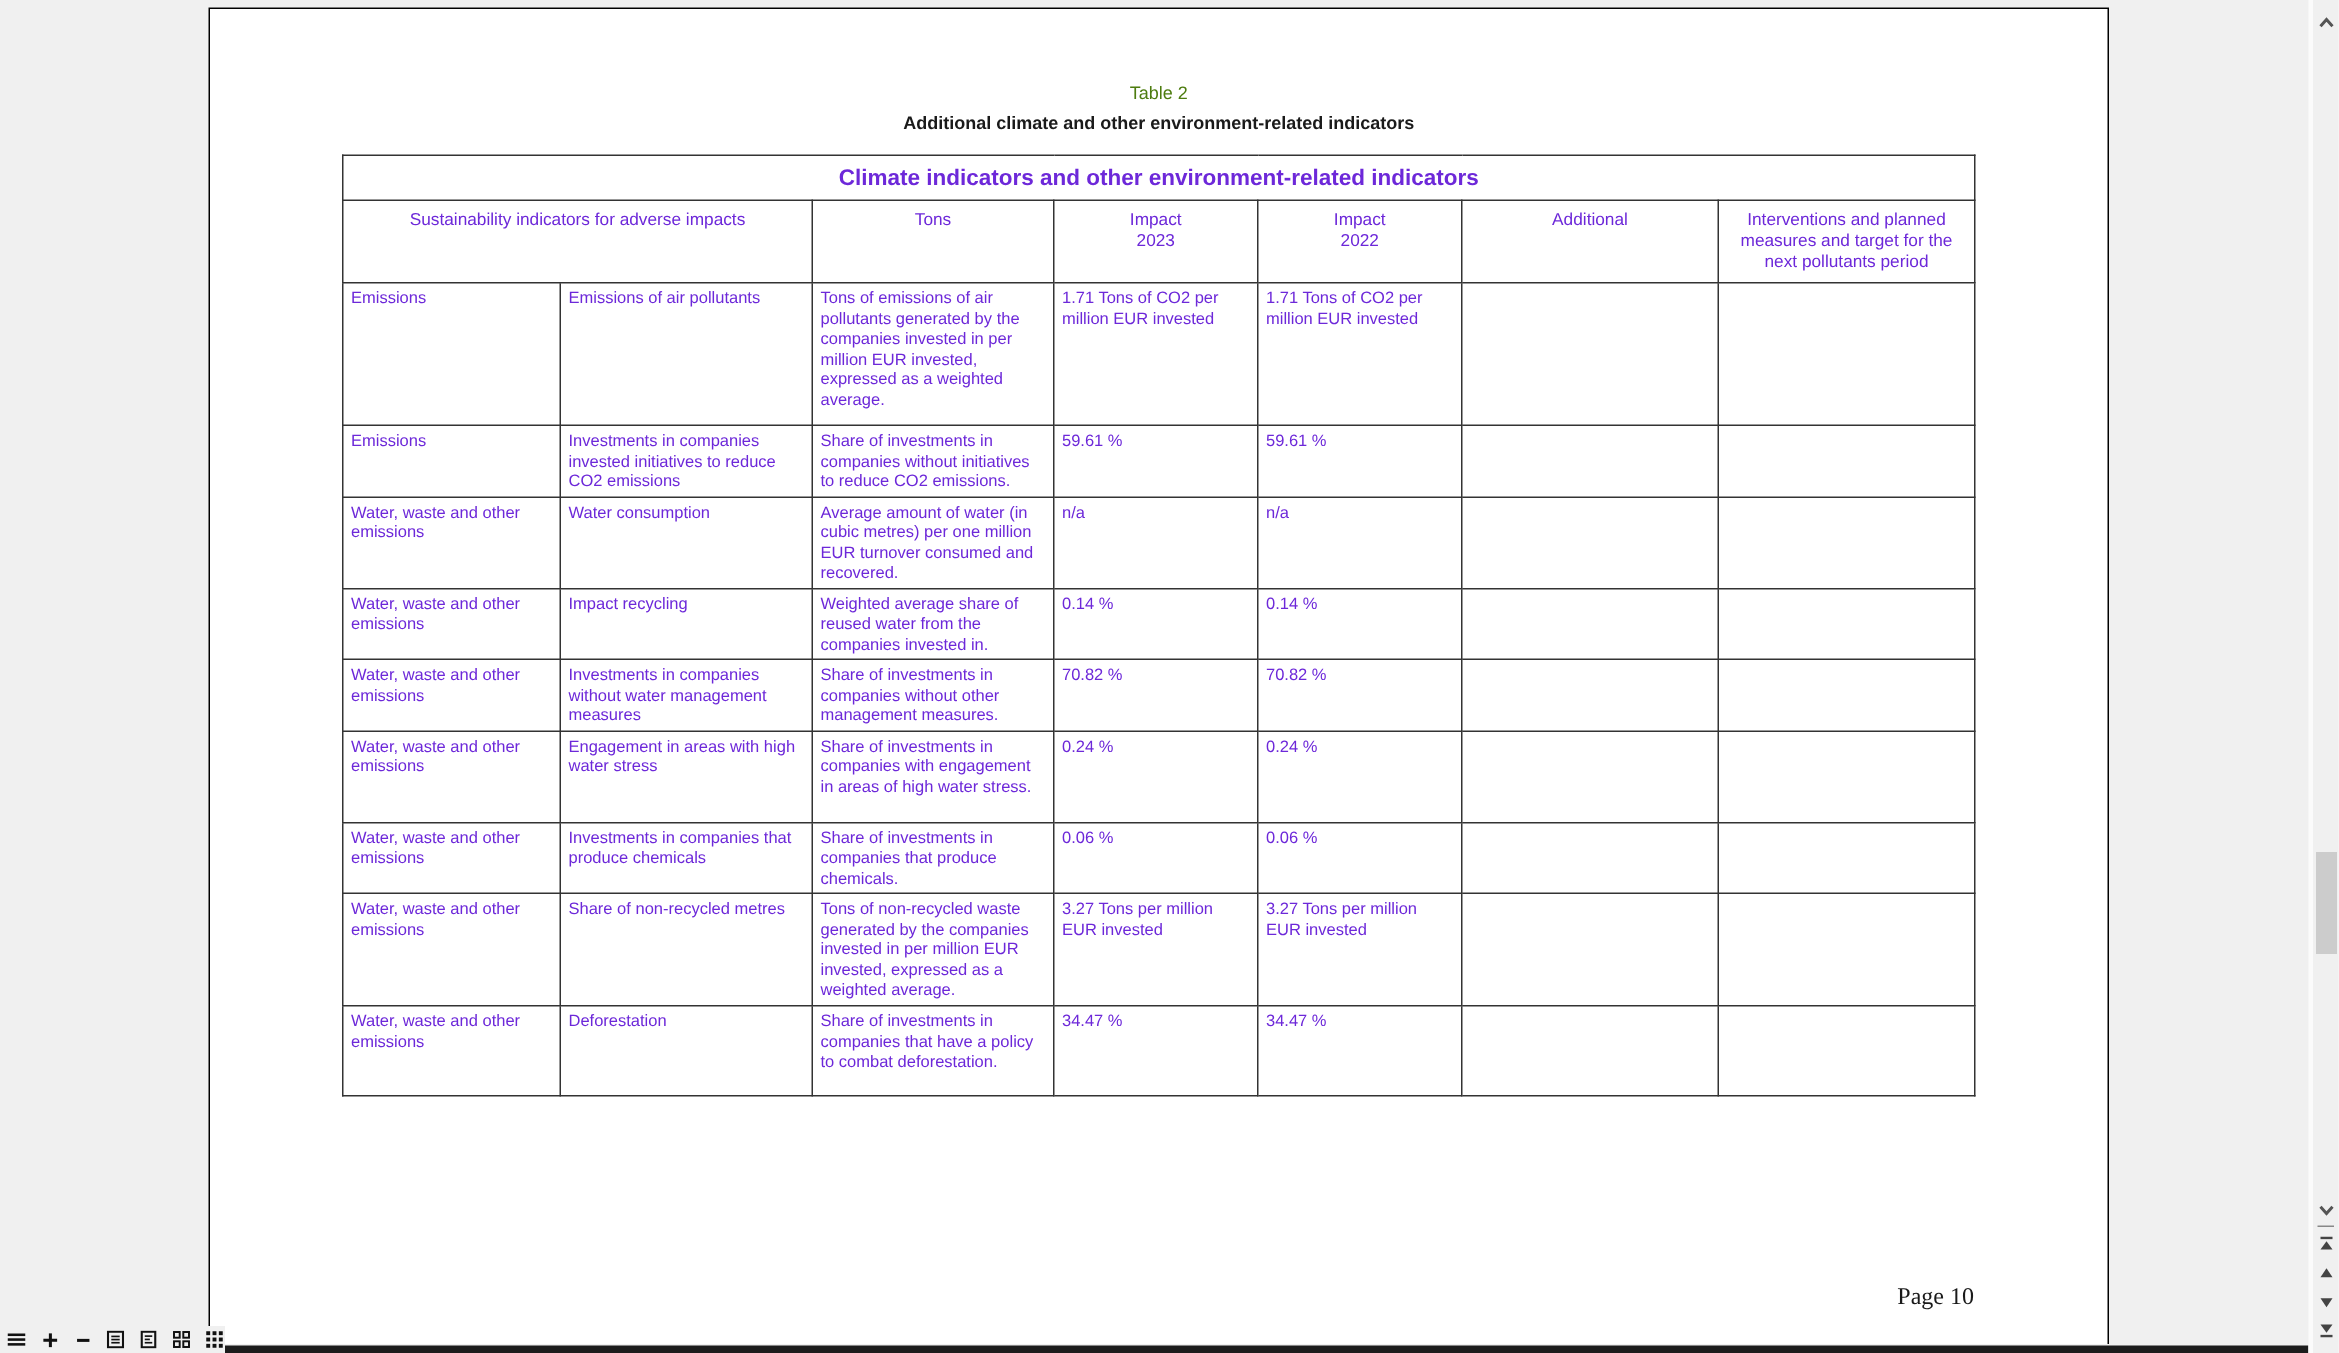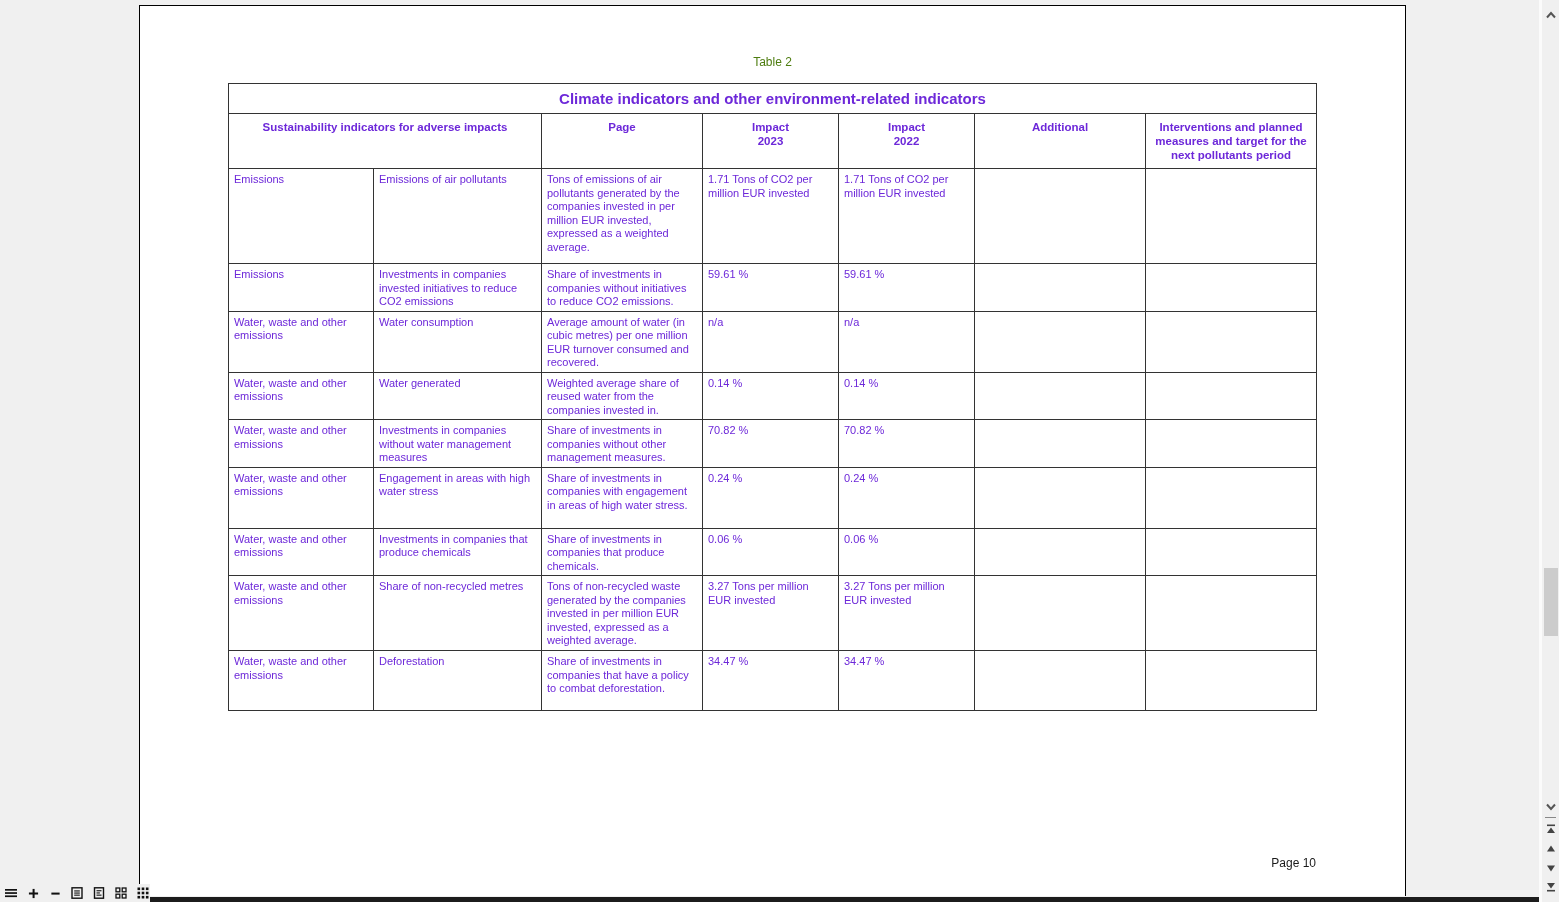--- a/index.html
+++ b/index.html
@@ -16,28 +16,28 @@
   .caption { text-align:center; font-size:12px; line-height:15px; color:#4d7c0f; margin-top:49px; }
   .caption-sub { text-align:center; font-size:12px; line-height:15px; font-weight:bold; color:#1a1a1a; margin-top:5px; }
 
   table.indicators {
     border-collapse:collapse; table-layout:fixed; width:1088px;
     margin:13px auto 0 auto; color:#6d28d9;
   }
   table.indicators th, table.indicators td { border:1px solid #333; }
   .title-row th { height:30px; font-size:15px; font-weight:bold; text-align:center; vertical-align:middle; }
   .header-row th {
-    height:55px; font-size:11.5px; font-weight:bold; text-align:center;
+    height:55px; font-size:11.5px; font-weight:normal; text-align:center;
     vertical-align:top; padding:6px 6px 0 6px; line-height:14px; white-space:pre-line;
   }
   table.indicators td {
     font-size:11px; line-height:13.5px; vertical-align:top; text-align:left;
     padding:4px 5px 2px 5px; word-wrap:break-word;
   }
-  .page-number { position:absolute; top:850px; right:89px; font-size:12px; color:#1a1a1a; }
+  .page-number { position:absolute; top:850px; right:89px; font-size:16px; color:#1a1a1a;font-family:Liberation Serif, serif; }
 
   
   .bottom-toolbar {
     position:absolute; left:0; bottom:0; height:18px; width:150px;
     background:#f0f0f0; display:flex; align-items:center; gap:10px; padding-left:5px; z-index:5;
   }
   .tb-btn { width:12px; height:12px; display:inline-flex; align-items:center; justify-content:center; cursor:default; }
 
   
   .h-scrollbar { position:absolute; left:148px; right:20px; bottom:0; height:6px; background:#f0f0f0; }
@@ -52,38 +52,39 @@
   .v-thumb { position:absolute; left:2px; top:568px; width:14px; height:68px; background:#ccc; }
   .v-divider { position:absolute; left:3px; top:817px; width:11px; height:1px; background:#888; }
 </style>
 </head>
 <body>
 
 <div class="canvas">
 
   <div class="page">
     <div class="caption">Table 2</div>
+    <div class="caption-sub">Additional climate and other environment-related indicators</div>
 
     <table class="indicators">
       <colgroup>
         <col style="width:145px">
           <col style="width:168px">
           <col style="width:161px">
         <col style="width:136px">
           <col style="width:136px">
           <col style="width:171px">
           <col style="width:171px">
       </colgroup>
       <thead>
         <tr class="title-row">
           <th colspan="7">Climate indicators and other environment-related indicators</th>
         </tr>
         <tr class="header-row">
           <th colspan="2">Sustainability indicators for adverse impacts</th>
-          <th>Page</th>
+          <th>Tons</th>
           <th>Impact
 2023</th>
           <th>Impact
 2022</th>
           <th>Additional</th>
           <th>Interventions and planned measures and target for the next pollutants period</th>
         </tr>
       </thead>
       <tbody id="tbody">
           <tr style="height: 95px;">
@@ -108,21 +109,21 @@
             <td>Water, waste and other emissions</td>
             <td>Water consumption</td>
             <td>Average amount of water (in cubic metres) per one million EUR turnover consumed and recovered.</td>
             <td>n/a</td>
             <td>n/a</td>
             <td></td>
             <td></td>
           </tr>
           <tr style="height: 47px;">
             <td>Water, waste and other emissions</td>
-            <td>Water generated</td>
+            <td>Impact recycling</td>
             <td>Weighted average share of reused water from the companies invested in.</td>
             <td>0.14 %</td>
             <td>0.14 %</td>
             <td></td>
             <td></td>
           </tr>
           <tr style="height: 47px;">
             <td>Water, waste and other emissions</td>
             <td>Investments in companies without water management measures</td>
             <td>Share of investments in companies without other management measures.</td>

